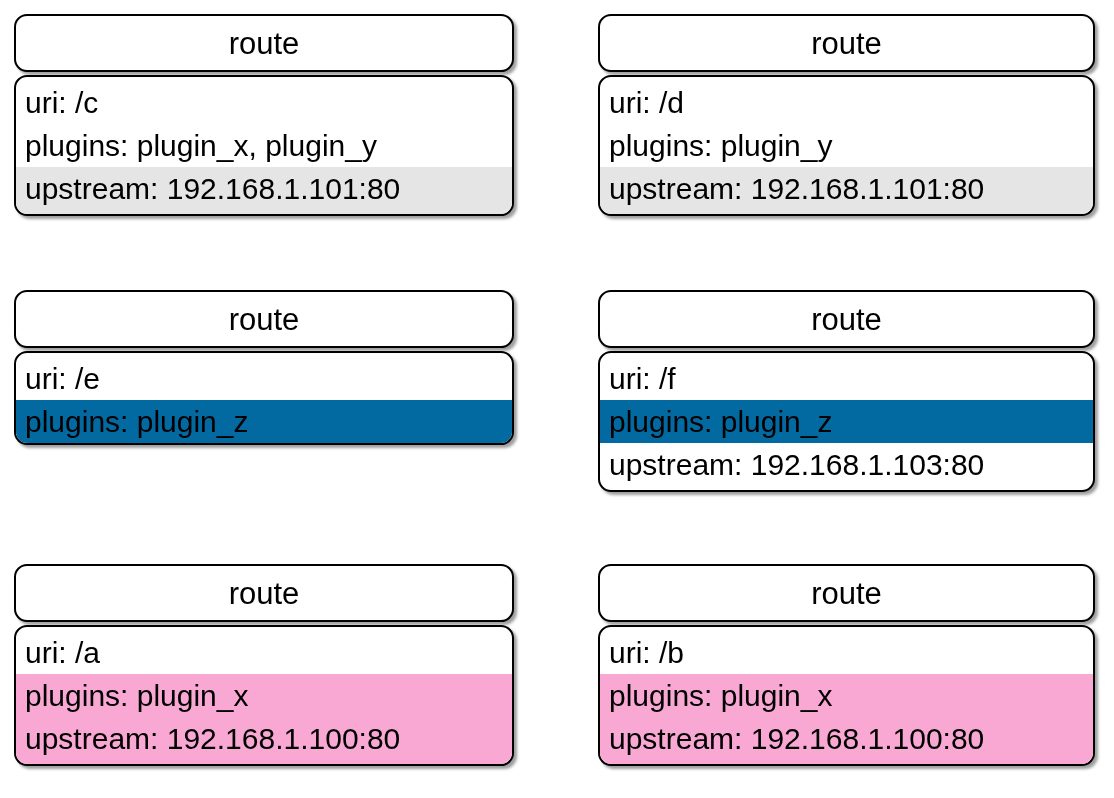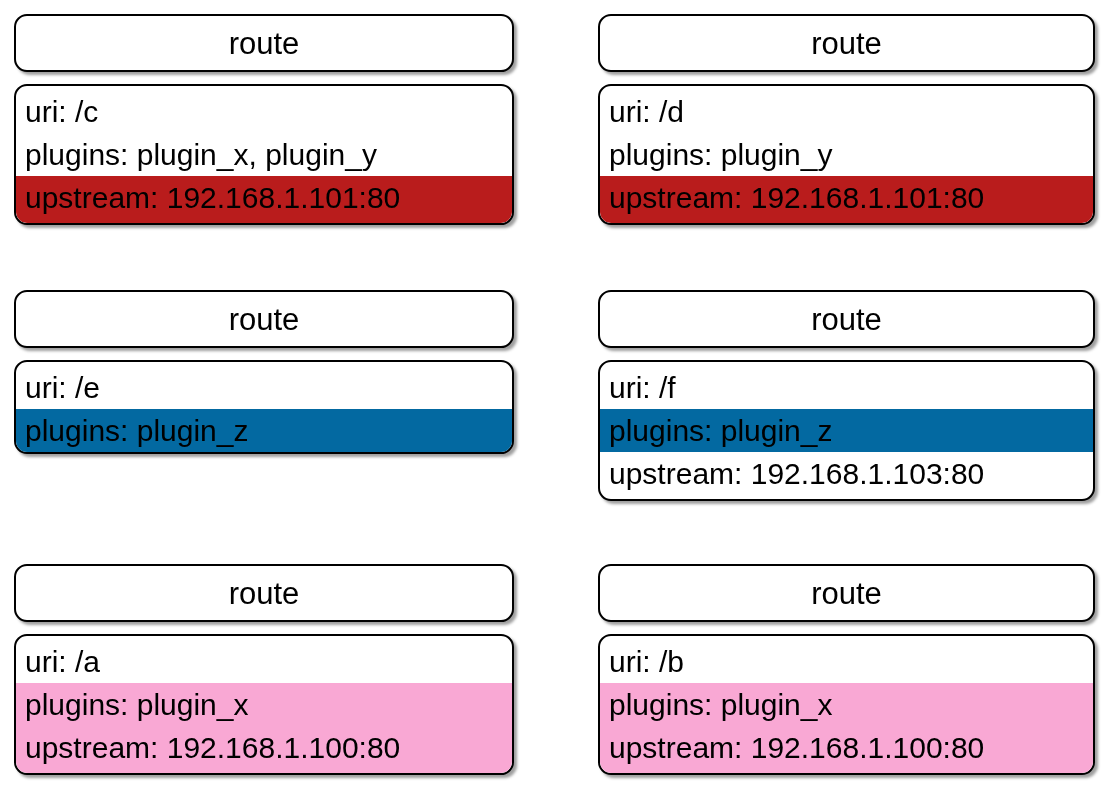--- a/index.html
+++ b/index.html
@@ -46,21 +46,21 @@
     font-size: 31px;
     color: #000000;
     box-shadow: 3px 3px 3px rgba(0,0,0,0.38);
     position: relative;
     z-index: 2;
   }
 
   
   .card-body {
     box-sizing: border-box;
-    margin-top: 12px;
+    margin-top: 3px;
     background: #ffffff;
     border: 2.5px solid #000000;
     border-radius: 13px;
     box-shadow: 3px 3px 3px rgba(0,0,0,0.38);
     overflow: hidden;
     position: relative;
     z-index: 1;
   }
 
   
@@ -74,21 +74,21 @@
     padding: 7px 6px 6px 9px;
     white-space: nowrap;
   }
   .attr.pad-top    { padding-top: 11px; }
   .attr.pad-bottom { padding-bottom: 10px; }
 
   
   .hl-block {
     margin: 0;
   }
-  .hl-blue  { background: #b91c1c; }
+  .hl-blue  { background: #e5e5e5; }
   .hl-green { background: #0369a1; }
   .hl-pink  { background: #f9a8d4; }
 
   
   .hl-bottom {
     border-bottom-left-radius: 11px;
     border-bottom-right-radius: 11px;
   }
 </style>
 </head>

